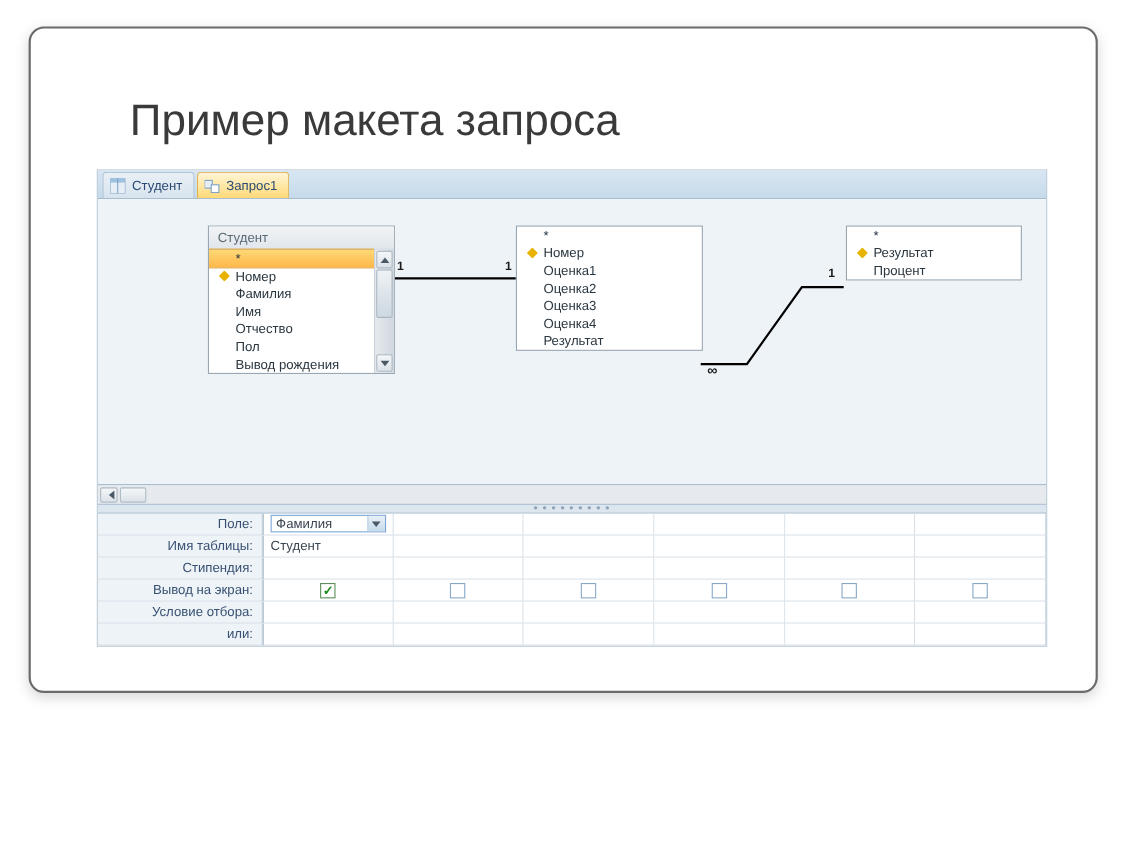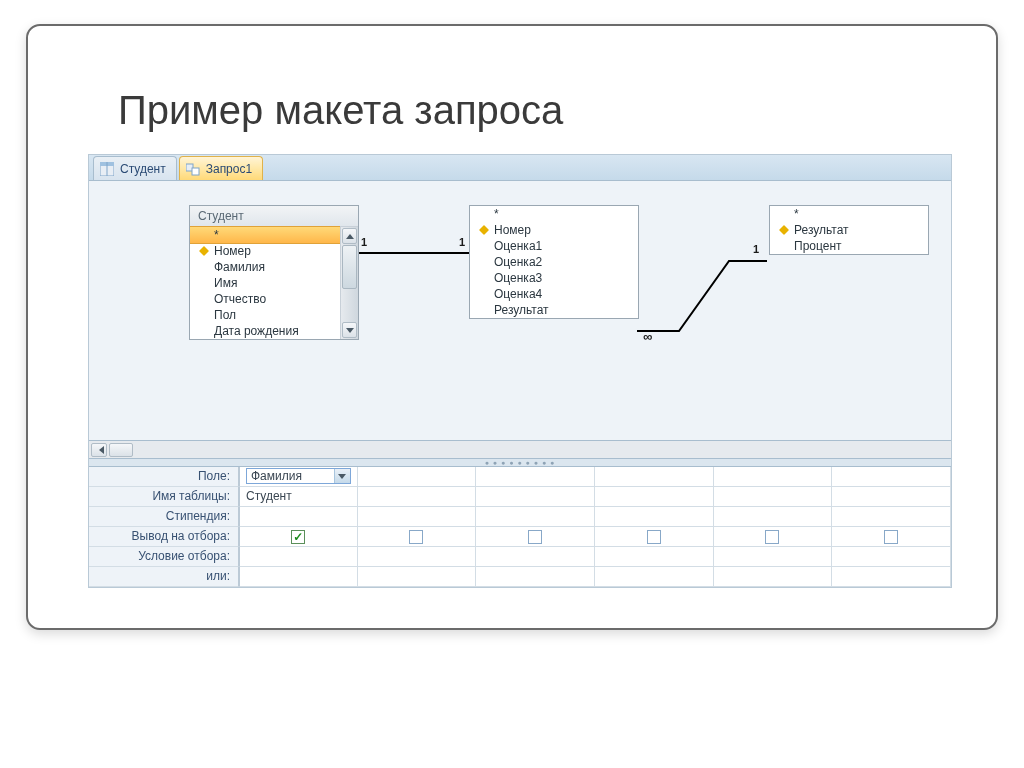--- a/index.html
+++ b/index.html
@@ -251,21 +251,21 @@
         <div class="tablebox" style="left:100px;top:24px;">
           <div class="tbtitle">Студент</div>
           <div class="tbbody">
             <ul>
               <li class="sel">*</li>
               <li class="key">Номер</li>
               <li>Фамилия</li>
               <li>Имя</li>
               <li>Отчество</li>
               <li>Пол</li>
-              <li>Дата рождения</li>
+              <li>Вывод рождения</li>
             </ul>
             <div class="scroll">
               <div class="btn">
                   <span class="arrow up"></span>
                 </div>
               <div class="track">
                   <div class="thumb"></div>
                 </div>
               <div class="btn">
                   <span class="arrow down"></span>
@@ -337,21 +337,21 @@
         <div class="cell"></div>
 
         <div class="rowlabel">Стипендия:</div>
         <div class="cell first"></div>
         <div class="cell"></div>
         <div class="cell"></div>
         <div class="cell"></div>
         <div class="cell"></div>
         <div class="cell"></div>
 
-        <div class="rowlabel">Вывод на отбора:</div>
+        <div class="rowlabel">Вывод на экран:</div>
         <div class="cell first">
             <span class="checkbox checked"></span>
           </div>
         <div class="cell">
             <span class="checkbox empty"></span>
           </div>
         <div class="cell">
             <span class="checkbox empty"></span>
           </div>
         <div class="cell">

